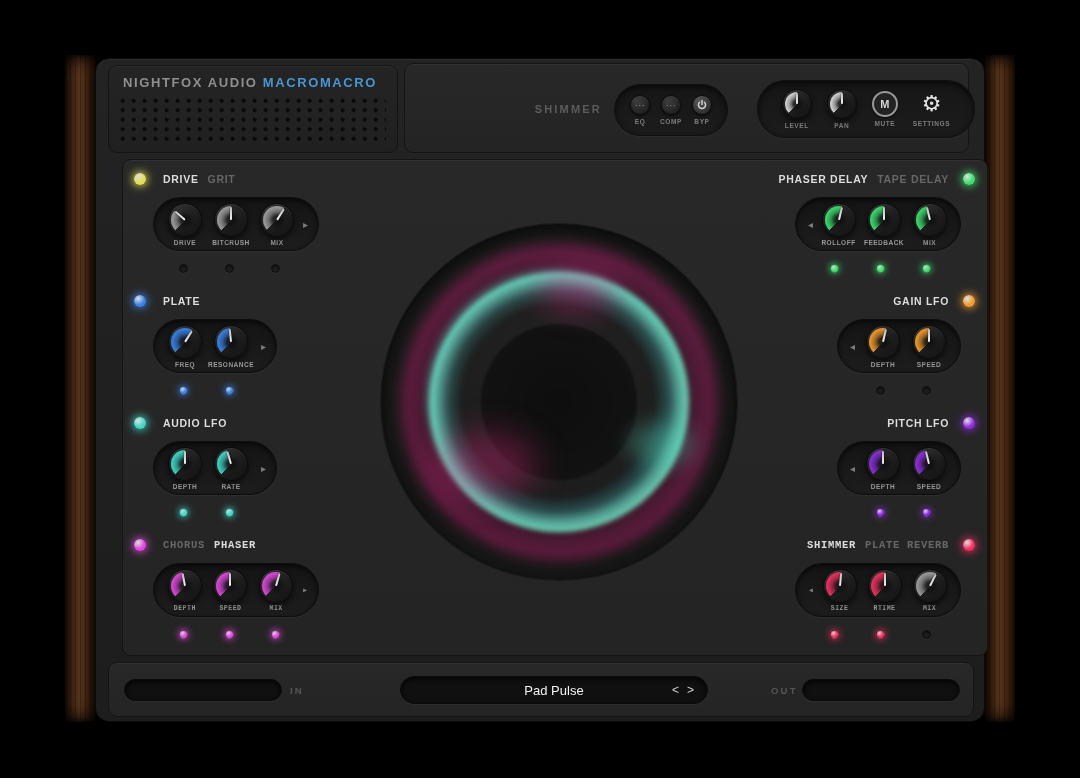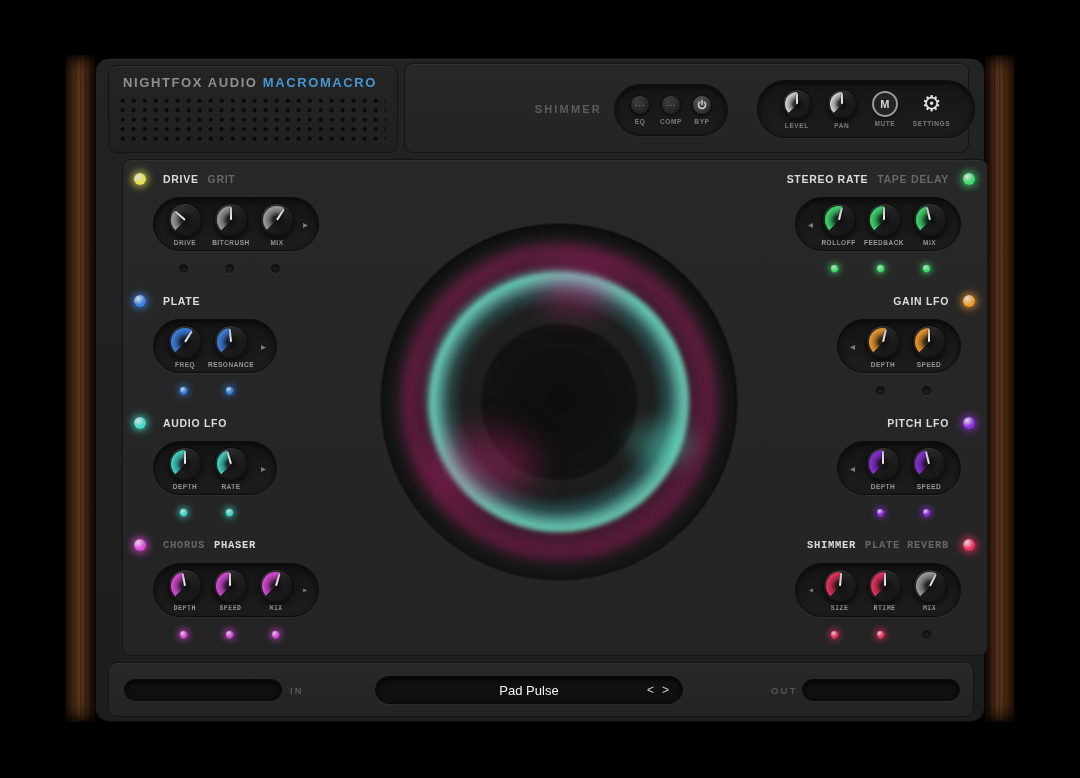--- a/index.html
+++ b/index.html
@@ -150,21 +150,21 @@
   .blob-bl  { left:52px; top:208px; width:104px; height:66px; background:rgba(250,40,140,.30); filter:blur(16px); }
   .blob-tr  { left:248px; top:198px; width:64px; height:44px; background:rgba(85,235,205,.30); filter:blur(10px); }
 
   
   .meter { position:absolute; top:16px; height:22px; border-radius:11px; background:#101010;
     border:1px solid #0a0a0a; box-shadow: inset 0 2px 5px rgba(0,0,0,.85), 0 1px 0 rgba(255,255,255,.04); }
   .meter.in  { left:15px;  width:158px; }
   .meter.out { left:693px; width:158px; }
   .io-label { position:absolute; top:22px; font-size:9.5px; font-weight:700; letter-spacing:2.2px; color:#565656; }
   .io-label.in  { left:181px; } .io-label.out { left:662px; }
-  .preset { position:absolute; left:266px; top:13px; width:308px; height:28px; border-radius:14px;
+  .preset { position:absolute; left:291px; top:13px; width:308px; height:28px; border-radius:14px;
     background:#101010; border:1px solid #0a0a0a;
     box-shadow: inset 0 2px 5px rgba(0,0,0,.85), 0 1px 0 rgba(255,255,255,.04); }
   .preset-name { position:absolute; left:0; right:0; top:6px; text-align:center; font-size:13px; color:#f2f2f2; }
   .chev { position:absolute; top:6px; font-size:12px; color:#d0d0d0; cursor:default; }
   .chev.prev { right:28px; } .chev.next { right:13px; }
 
   .byp-svg { display:block; }
 </style>
 </head>
 <body>
@@ -370,21 +370,21 @@
         </div>
         <div class="led-row">
           <span class="led mini-led on"></span>
           <span class="led mini-led on"></span>
           <span class="led mini-led on"></span>
         </div>
       </section>
 
       <section class="module right p0" style="--c: #3cdf6e;">
         <div class="module-head">
-          <span class="tab active">STEREO RATE</span>
+          <span class="tab active">PHASER DELAY</span>
           <span class="tab">TAPE DELAY</span>
           <span class="led module-led on"></span>
         </div>
         <div class="pill">
           <span class="pill-arrow">◂</span>
           <div class="knob-unit">
             <div class="knob" style="--kc: #3cdf6e; --sweep: 148.5deg; --rot: 193.5deg;">
                 <div class="knob-wedge"></div>
                 <div class="knob-pointer"></div>
               </div>

